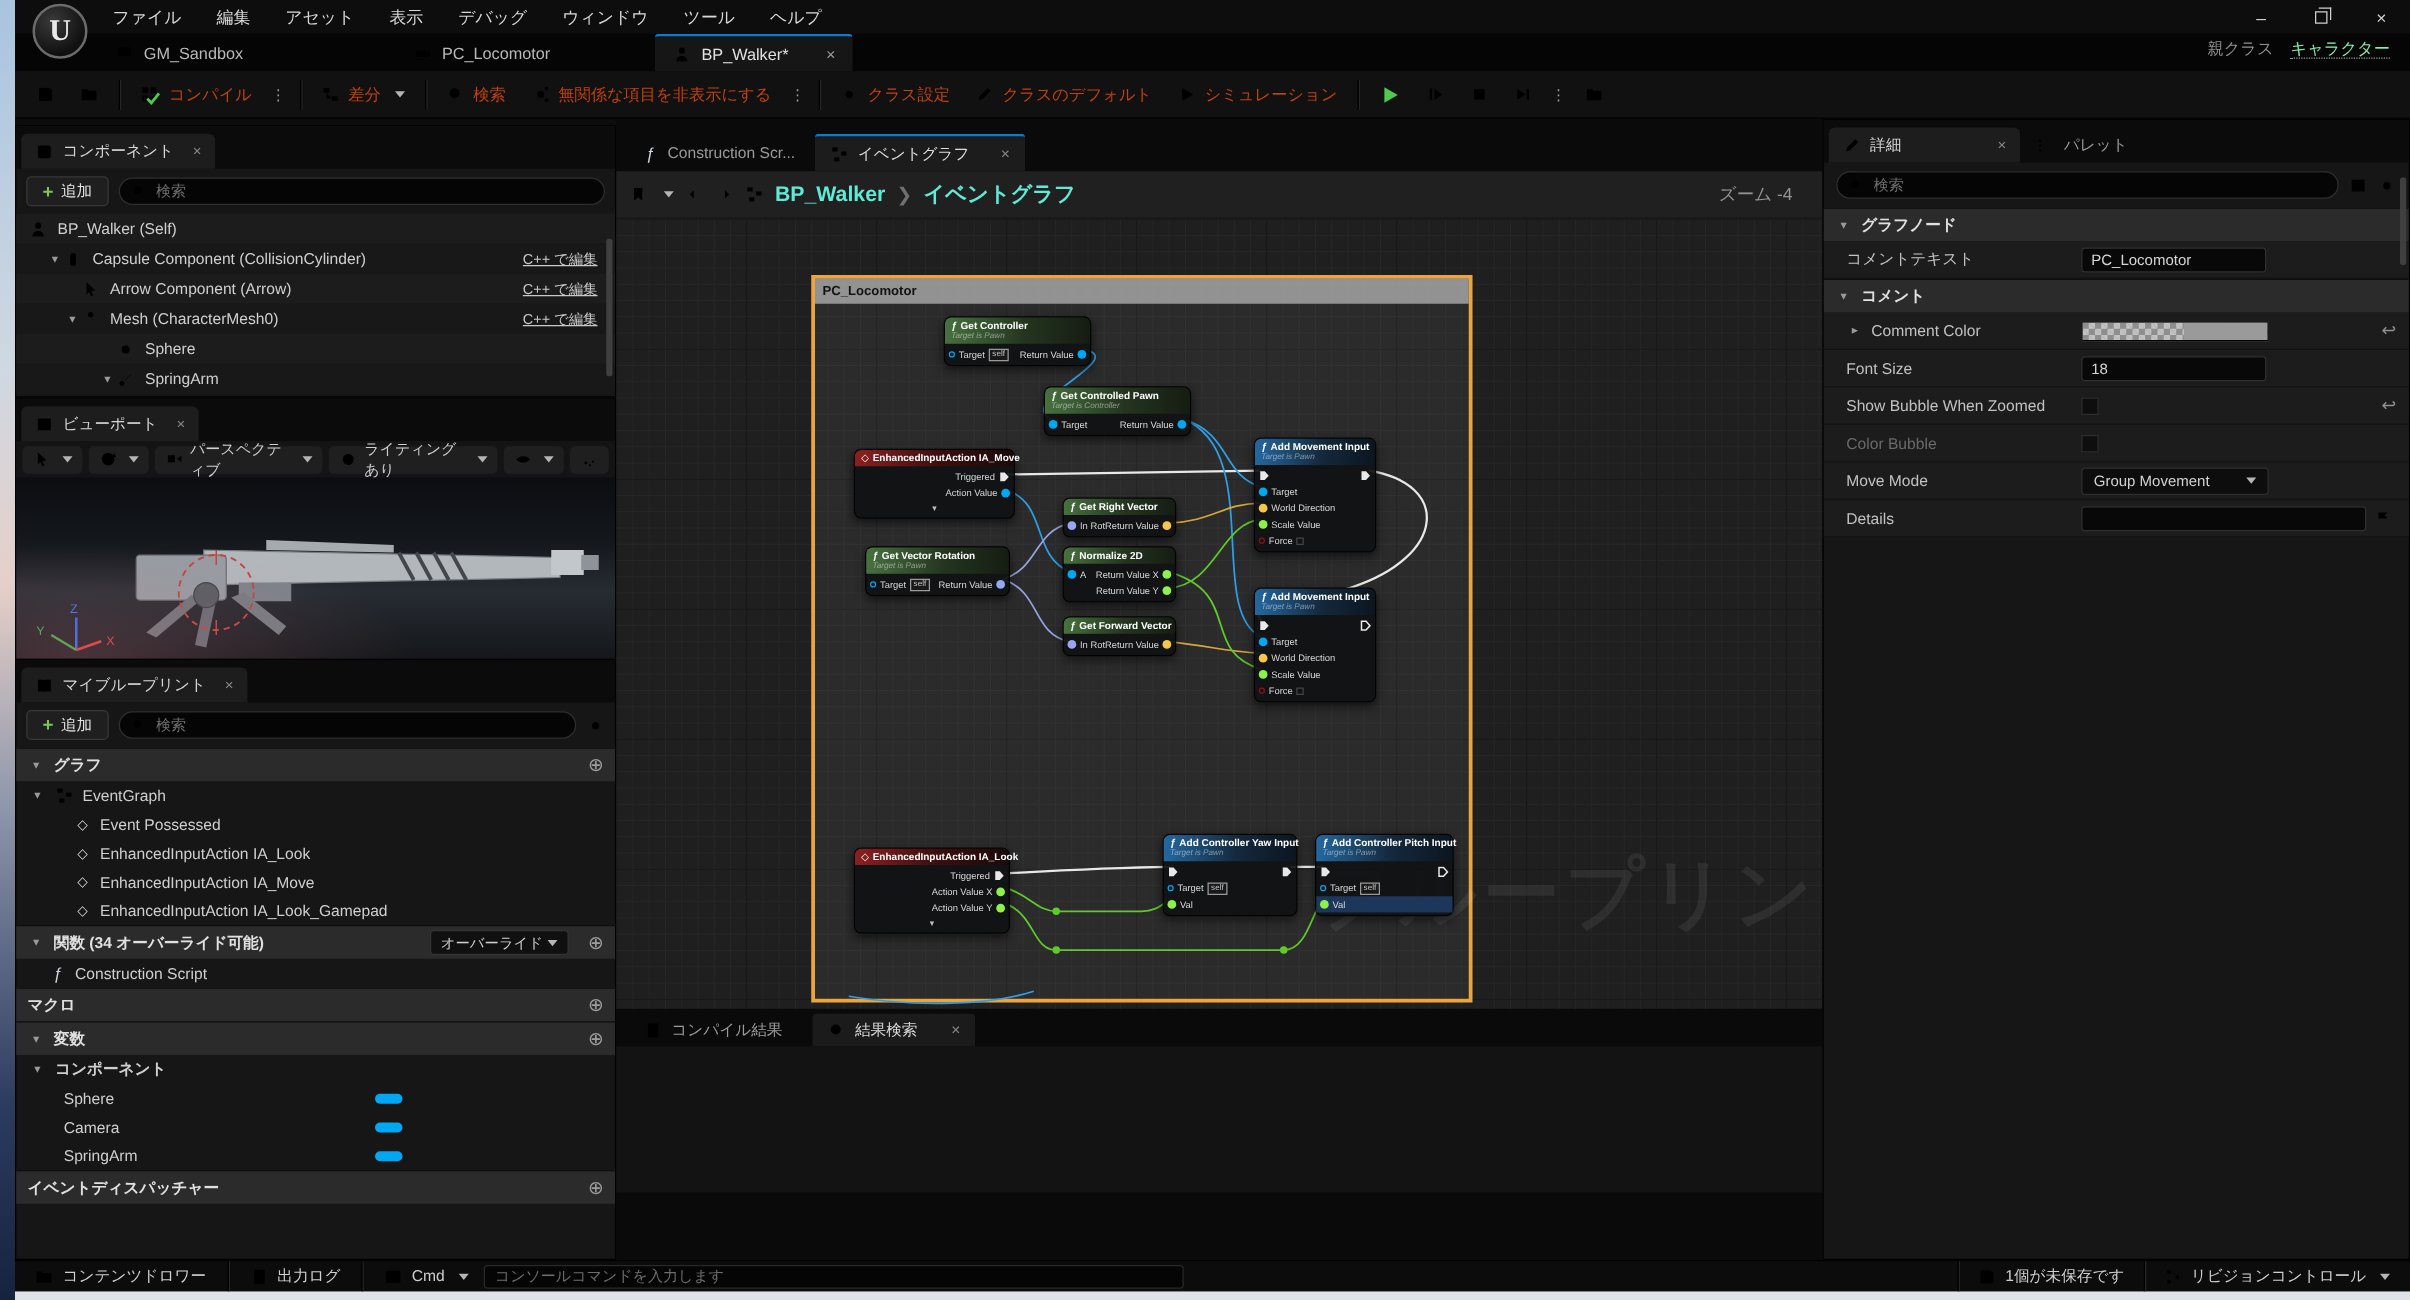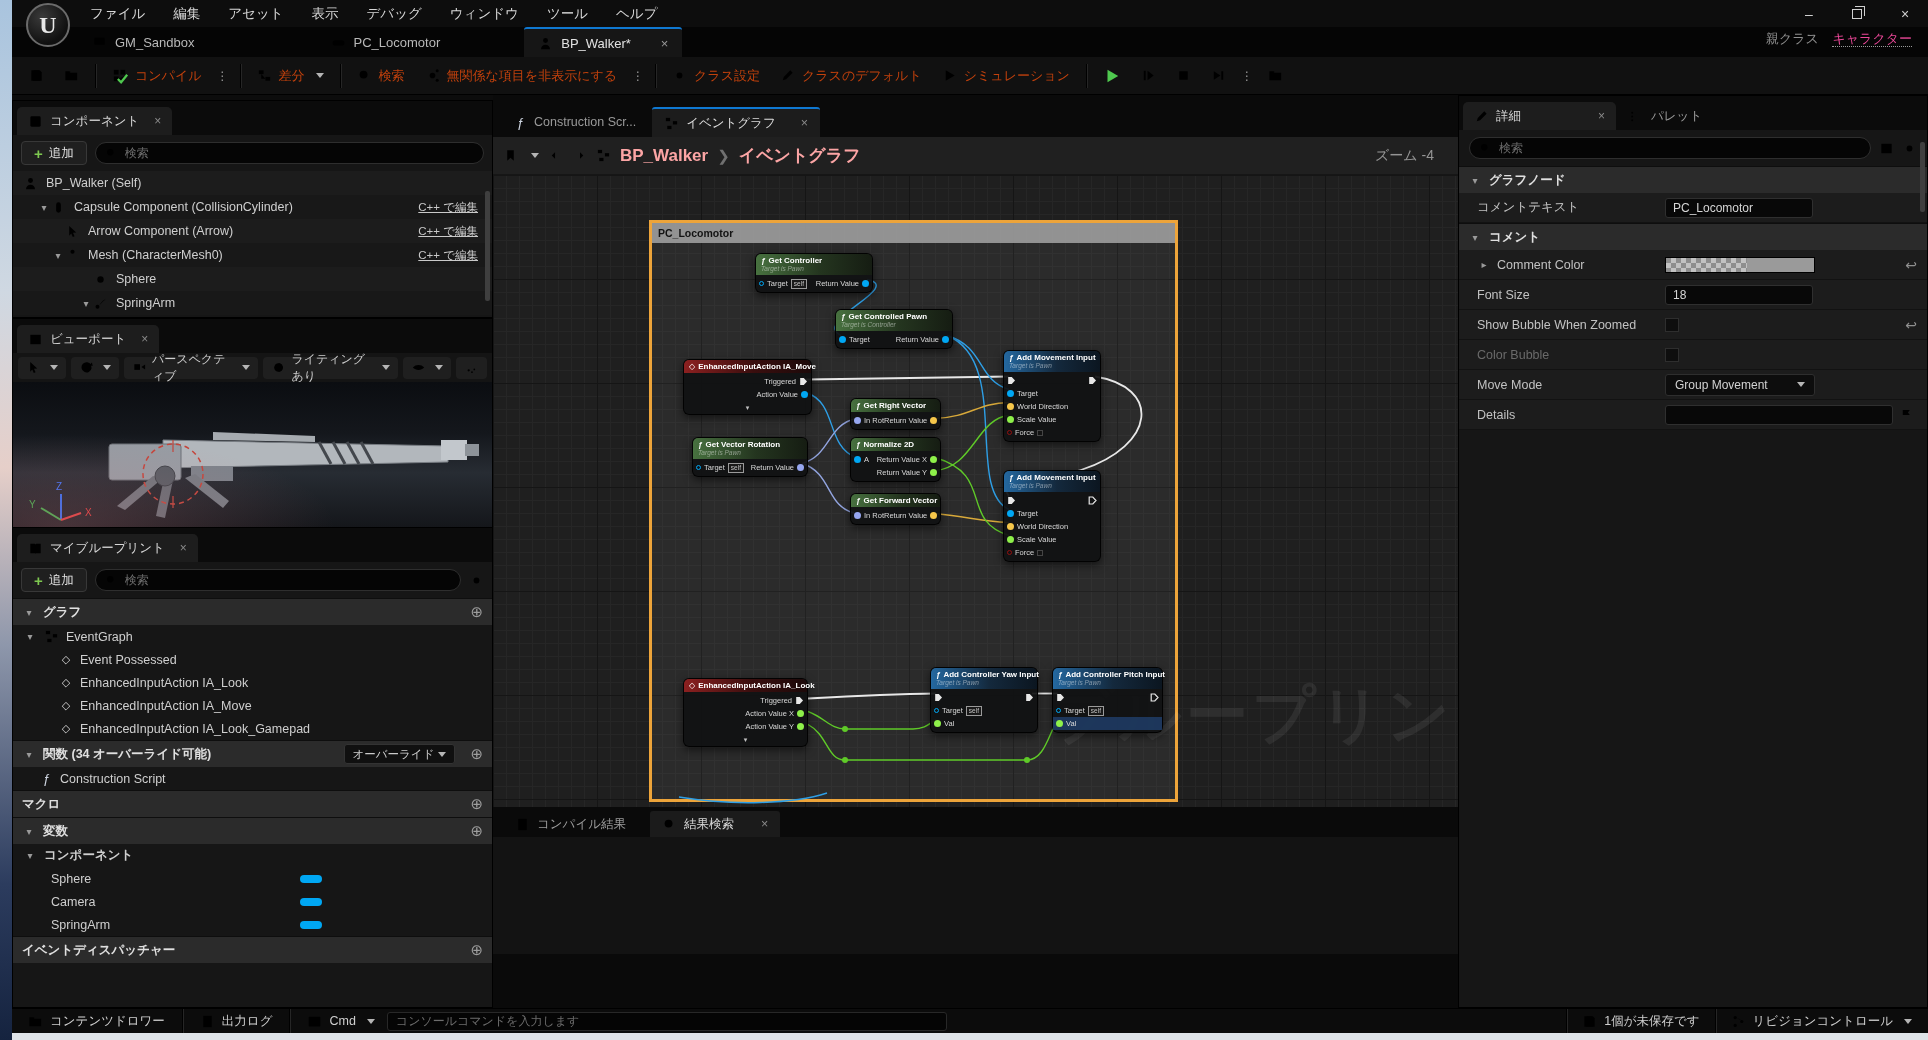--- a/index.html
+++ b/index.html
@@ -16,21 +16,21 @@
   #winbtns{position:absolute;right:14px;top:0;height:27px;display:flex;gap:30px;align-items:center;color:#d0d0d0;font-size:14px;}
   #winbtns .wb{width:18px;text-align:center;cursor:pointer;}
   .wrestore{display:inline-block;width:10px;height:10px;border:1.4px solid #d0d0d0;position:relative;}
   .wrestore:before{content:"";position:absolute;left:2px;top:-4px;width:9px;height:9px;border:1.4px solid #d0d0d0;border-left:none;border-bottom:none;}
   
   #assetrow{left:12px;top:27px;width:1916px;height:30px;background:#050505;display:flex;align-items:stretch;}
   .atab{display:flex;align-items:center;gap:8px;padding:0 14px;font-size:13px;color:#b9b9b9;}
   .atab.active{background:#161616;color:#e2e2e2;border-top:2px solid #0f78d1;border-radius:3px 3px 0 0;}
   .atab .close{margin-left:22px;color:#9a9a9a;font-size:13px;}
   #parentclass{position:absolute;right:16px;top:30px;font-size:13px;color:#8f8f8f;}
-  #parentclass b{color:#ec4899;font-weight:normal;border-bottom:1px dotted #9a9a9a;margin-left:10px;}
+  #parentclass b{color:#86efac;font-weight:normal;border-bottom:1px dotted #9a9a9a;margin-left:10px;}
   
   #toolbar{left:12px;top:57px;width:1916px;height:38px;background:#111111;border-bottom:1px solid #000;display:flex;align-items:center;padding:0 8px;gap:2px;}
   .tbtn{display:flex;align-items:center;gap:7px;padding:0 9px;height:30px;border-radius:3px;font-size:13px;color:#c2410c;cursor:pointer;white-space:nowrap;}
   .tsep{width:1px;height:24px;background:#000;box-shadow:1px 0 0 #262626;margin:0 5px;flex:none;}
   .vdots{color:#9a9a9a;font-size:12px;letter-spacing:0;padding:0 4px;cursor:pointer;}
   .chev{display:inline-block;width:0;height:0;border-left:4px solid transparent;border-right:4px solid transparent;border-top:5px solid #b5b5b5;margin-left:4px;}
   #debugdrop{display:flex;align-items:center;height:27px;background:#070707;border:1px solid #2b2b2b;border-radius:3px;padding:0 10px;font-size:12.5px;color:#c9c9c9;gap:10px;margin-left:6px;}
   
   .panel{background:#161616;border:1px solid #000;}
   .ptabrow{height:34px;background:#0b0b0b;display:flex;align-items:flex-end;padding-left:4px;gap:2px;}
@@ -60,21 +60,21 @@
   .mrow{height:23px;display:flex;align-items:center;font-size:12.5px;color:#cfcfcf;gap:7px;}
   .ovrbtn{margin-left:auto;display:flex;align-items:center;background:#101010;border:1px solid #333;border-radius:3px;height:20px;padding:0 8px;font-size:11.5px;font-weight:normal;color:#d0d0d0;}
   .pill{width:22px;height:8px;border-radius:4px;background:#00a7f3;margin-left:auto;margin-right:170px;}
   .dia{color:#d8d8d8;font-size:11px;width:14px;text-align:center;}
   .fnic{font-style:italic;color:#cfd6e2;font-size:13px;width:14px;text-align:center;}
   
   #gtabs{height:42px;background:#0a0a0a;display:flex;align-items:flex-end;padding-left:8px;gap:4px;}
   .gtab{height:30px;display:flex;align-items:center;gap:7px;padding:0 12px;font-size:12.5px;color:#9a9a9a;}
   .gtab.active{background:#1c1c1c;color:#dcdcdc;border-top:2px solid #0f78d1;border-radius:3px 3px 0 0;}
   #gbread{height:38px;background:#202020;display:flex;align-items:center;padding:0 10px;gap:9px;border-bottom:1px solid #161616;}
-  #gbread .bc{font-size:17px;color:#fca5a5;font-weight:600;}
+  #gbread .bc{font-size:17px;color:#5eead4;font-weight:600;}
   #gbread .bsep{color:#707070;font-size:15px;}
   #zoomlabel{margin-left:auto;font-size:14px;color:#949494;padding-right:14px;}
   #canvas{position:relative;width:965px;height:632px;background-color:#1f1f1f;overflow:hidden;
     background-image:linear-gradient(#151515 1px,transparent 1px),linear-gradient(90deg,#151515 1px,transparent 1px),linear-gradient(#262626 1px,transparent 1px),linear-gradient(90deg,#262626 1px,transparent 1px);
     background-size:104px 104px,104px 104px,13px 13px,13px 13px;}
   #comment{position:absolute;border:3px solid #eda43a;background:rgba(255,255,255,.055);z-index:1;}
   #comment .chead{height:20px;background:rgba(170,170,170,.82);color:#131313;font-weight:bold;font-size:10.5px;display:flex;align-items:center;padding:0 6px;}
   #watermark{position:absolute;z-index:2;font-size:62px;font-weight:bold;color:rgba(255,255,255,.07);letter-spacing:4px;white-space:nowrap;}
   #wire-svg{position:absolute;inset:0;z-index:3;}
   #node-layer{position:absolute;inset:0;z-index:4;}

